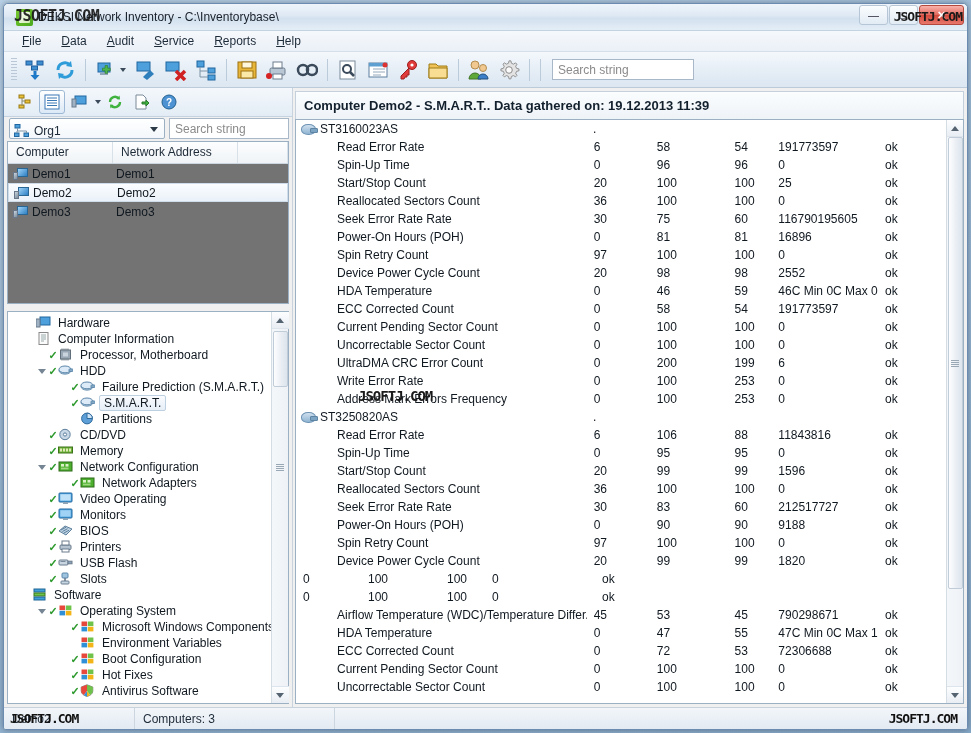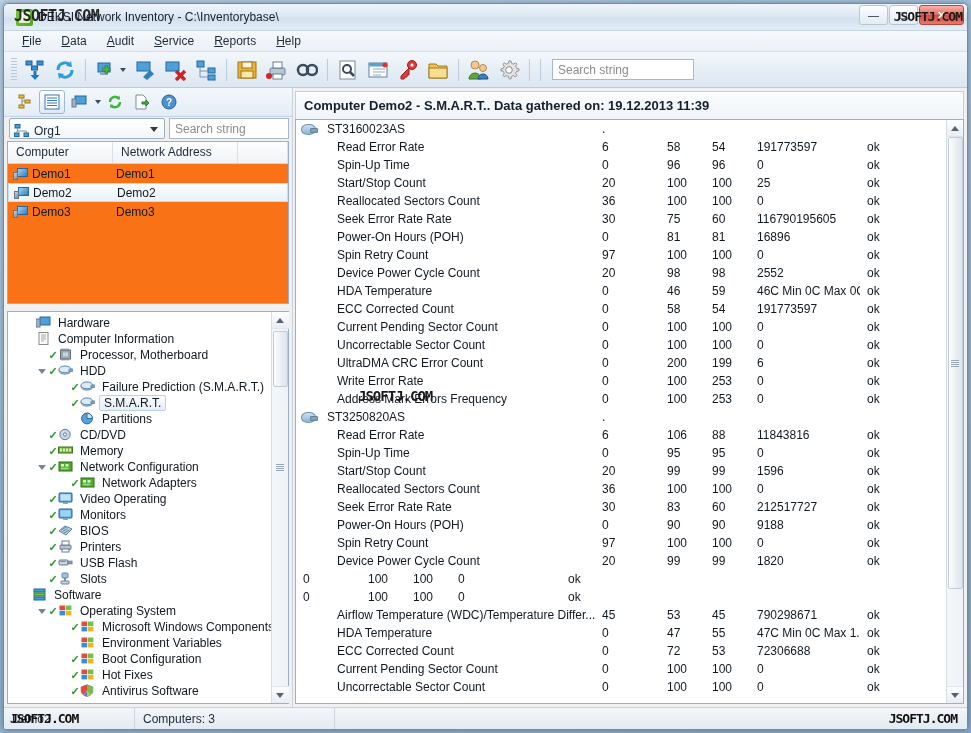--- a/index.html
+++ b/index.html
@@ -176,21 +176,21 @@
   .search2 {
     flex: 1 1 auto; height: 21px; background: #fff;
     border: 1px solid #a8b8c8;
     display: flex; align-items: center; padding: 0 5px;
     color: #8b8b8b; font-size: 12px;
   }
 
   
   .complist {
     flex: 0 0 163px;
-    background: #f97316;
+    background: #737373;
     border: 1px solid #9cb0c4;
     margin: 0 3px; display: flex; flex-direction: column;
     overflow: hidden;
   }
   .cl-head {
     display: flex; height: 22px; flex: 0 0 22px;
     background: linear-gradient(to bottom, #fdfefe, #eff3f7);
     border-bottom: 1px solid #ccd6e0;
   }
   .cl-head div {
@@ -284,24 +284,24 @@
   .gh-sta { width: 70px; }
   .gh-end { flex: 1 1 auto; border-right: none; }
 
   .grid-body { flex: 1 1 auto; overflow: hidden; position: relative; }
   .grow {
     display: flex; height: 18px; align-items: center;
     font-size: 12px; color: #101820; white-space: nowrap;
   }
   .grow .attr { width: 299px; display: flex; align-items: center; overflow: hidden; }
   .grow .attr.child { padding-left: 41px; }
-  .grow .attr.disk { padding-left: 5px; gap: 11px; }
+  .grow .attr.disk { padding-left: 5px; gap: 4px; }
   .grow .thr { width: 65px; padding-left: 7px; }
   .grow .val { width: 45px; padding-left: 7px; }
-  .grow .wor { width: 45px; padding-left: 7px; }
+  .grow .wor { width: 45px; padding-left: 7px; margin-left: 34px; }
   .grow .raw { width: 110px; padding-left: 7px; overflow: hidden; }
   .grow .sta { width: 70px; padding-left: 7px; }
 
   .disk-icon {
     width: 15px; height: 11px; flex: 0 0 15px;
     background: linear-gradient(to bottom,#cfe0ef,#8fb4d2);
     border: 1px solid #6d93b4; border-radius: 7px/5px;
     position: relative;
   }
   .disk-icon::after {

